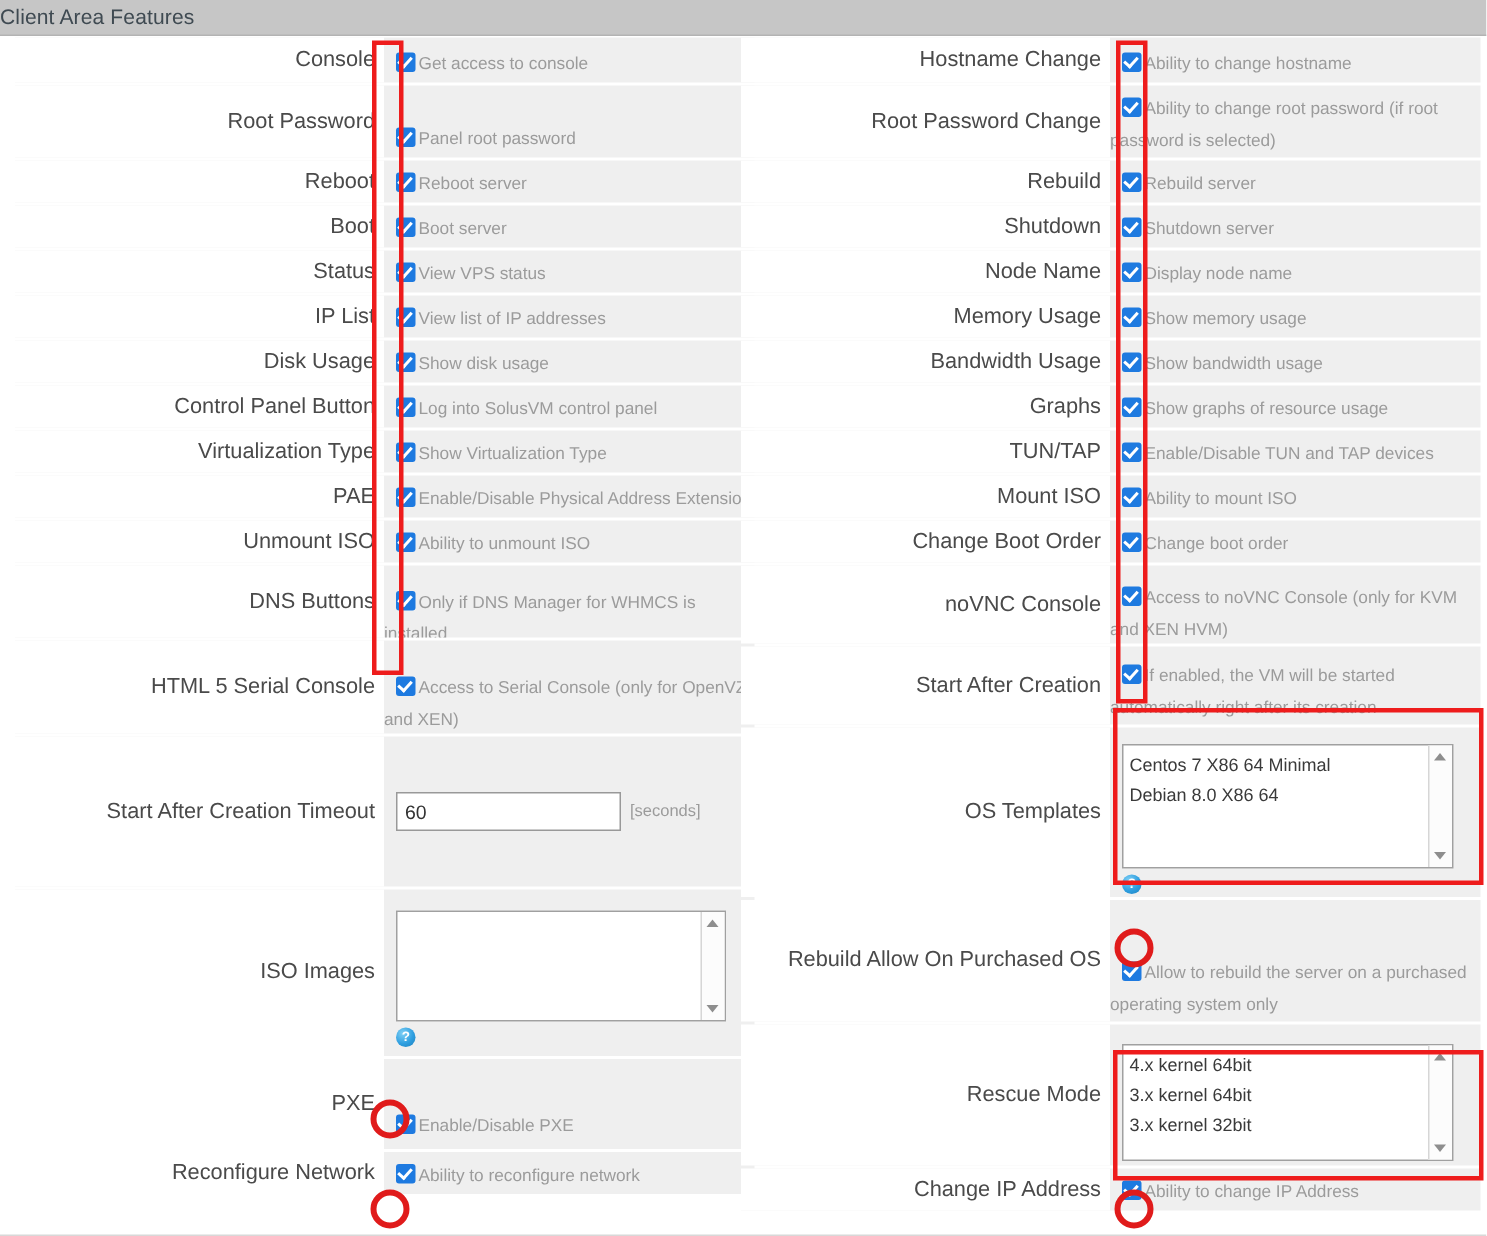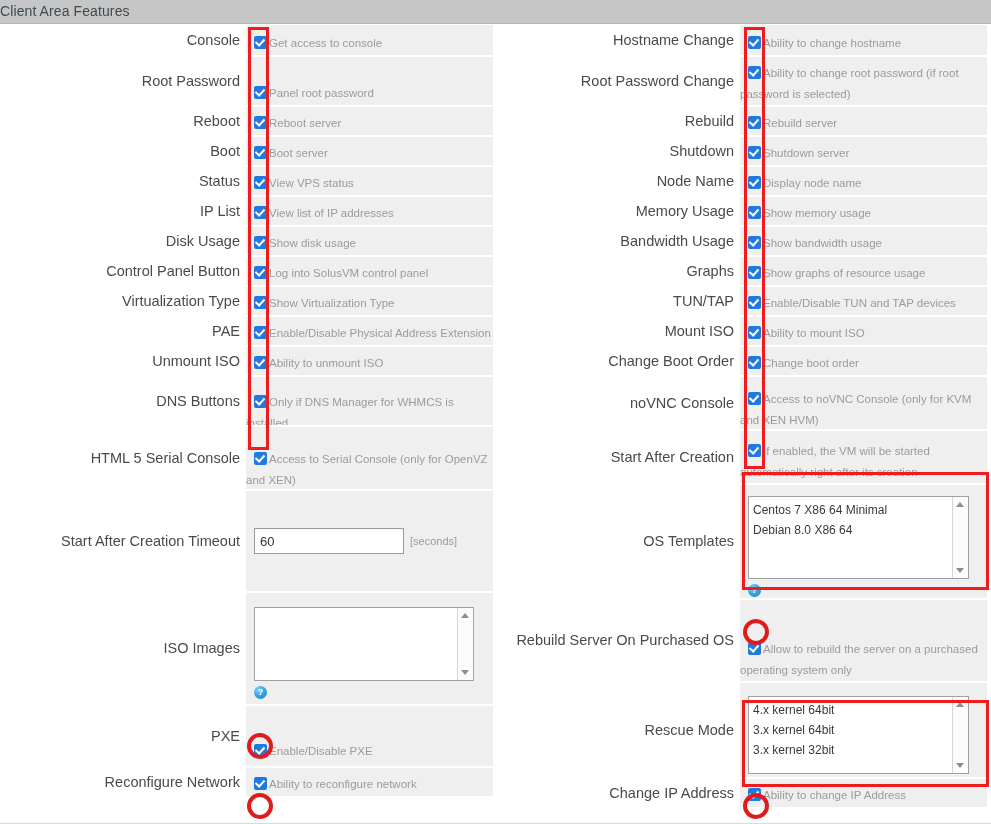--- a/index.html
+++ b/index.html
@@ -17,21 +17,21 @@
     border-bottom:1px solid #b3b3b3;
     box-sizing:border-box;
   }
   #header .title{
     position:absolute;left:0;top:3px;
     font-size:14px;color:#3f4a52;
     letter-spacing:.1px;
   }
   
   .col{position:absolute;top:25px;width:493px;}
-  #col-left{left:0;}
+  #col-left{left:10px;}
   #col-right{left:494px;}
 
   .row{
     position:relative;
     display:flex;
     align-items:center;
     background:#efefef;
     margin-bottom:2px;
     box-sizing:border-box;
   }
@@ -465,21 +465,21 @@
           <span class="ar up"></span>
           <span class="ar dn"></span>
         </div>
       </div>
       <span class="helpicon">?</span>
     </span>
       </div>
   </div>
 
   <div class="row" style="height:81px">
-    <div class="lbl">Rebuild Server On Purchased OS</div>
+    <div class="lbl">Rebuild Allow On Purchased OS</div>
     <div class="fld">
         <span class="inner" style="padding-top:39px">
       <span class="cb"></span><span class="desc">Allow to rebuild the server on a purchased operating system only</span>
     </span>
       </div>
   </div>
 
   <div class="row" style="height:94px">
     <div class="lbl">Rescue Mode</div>
     <div class="fld">

